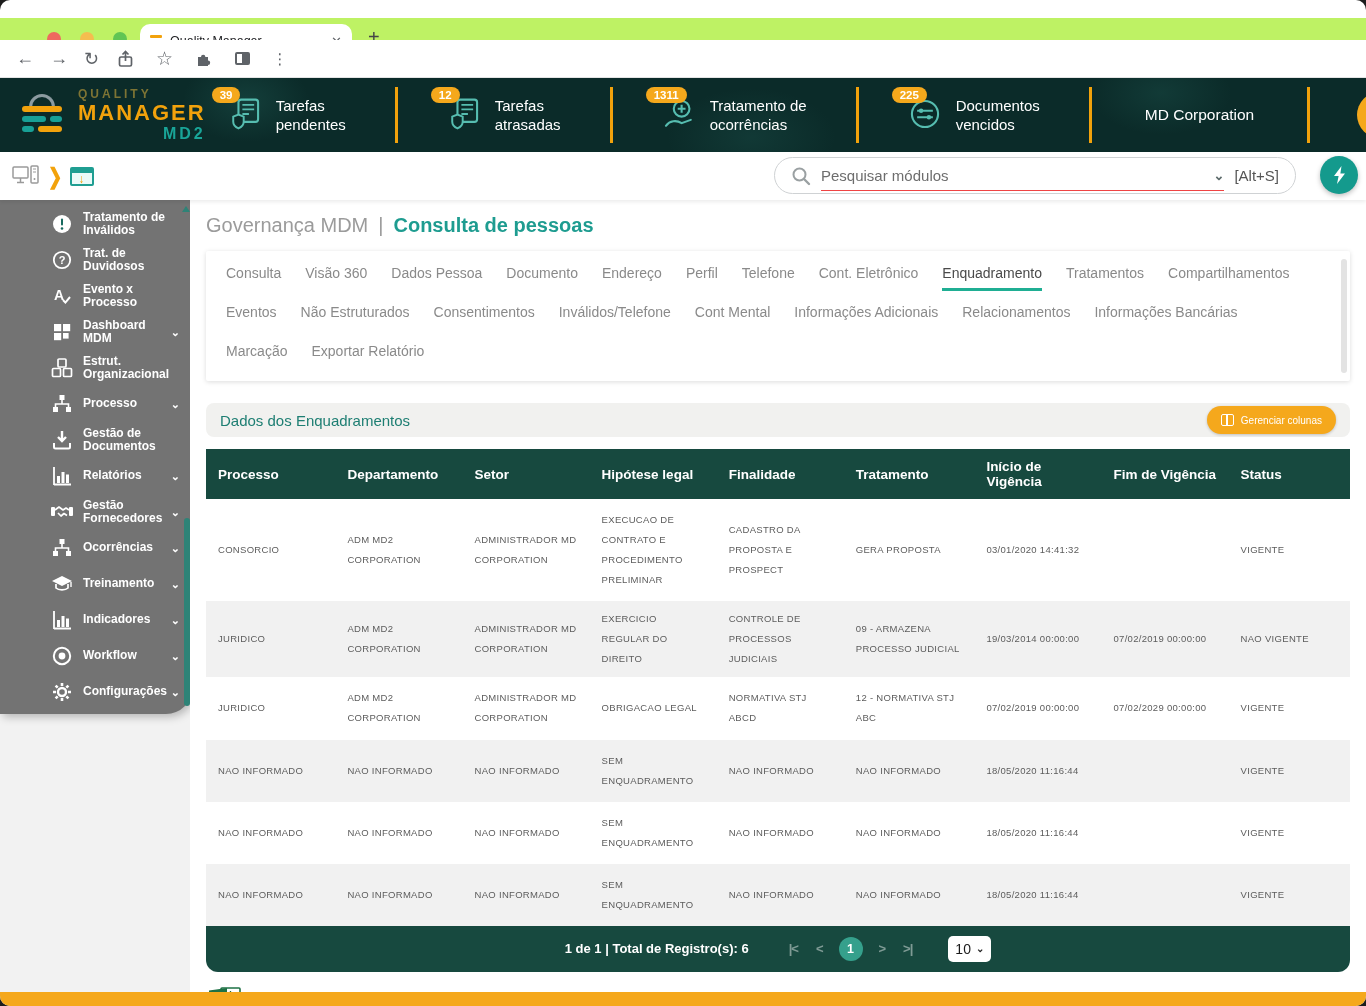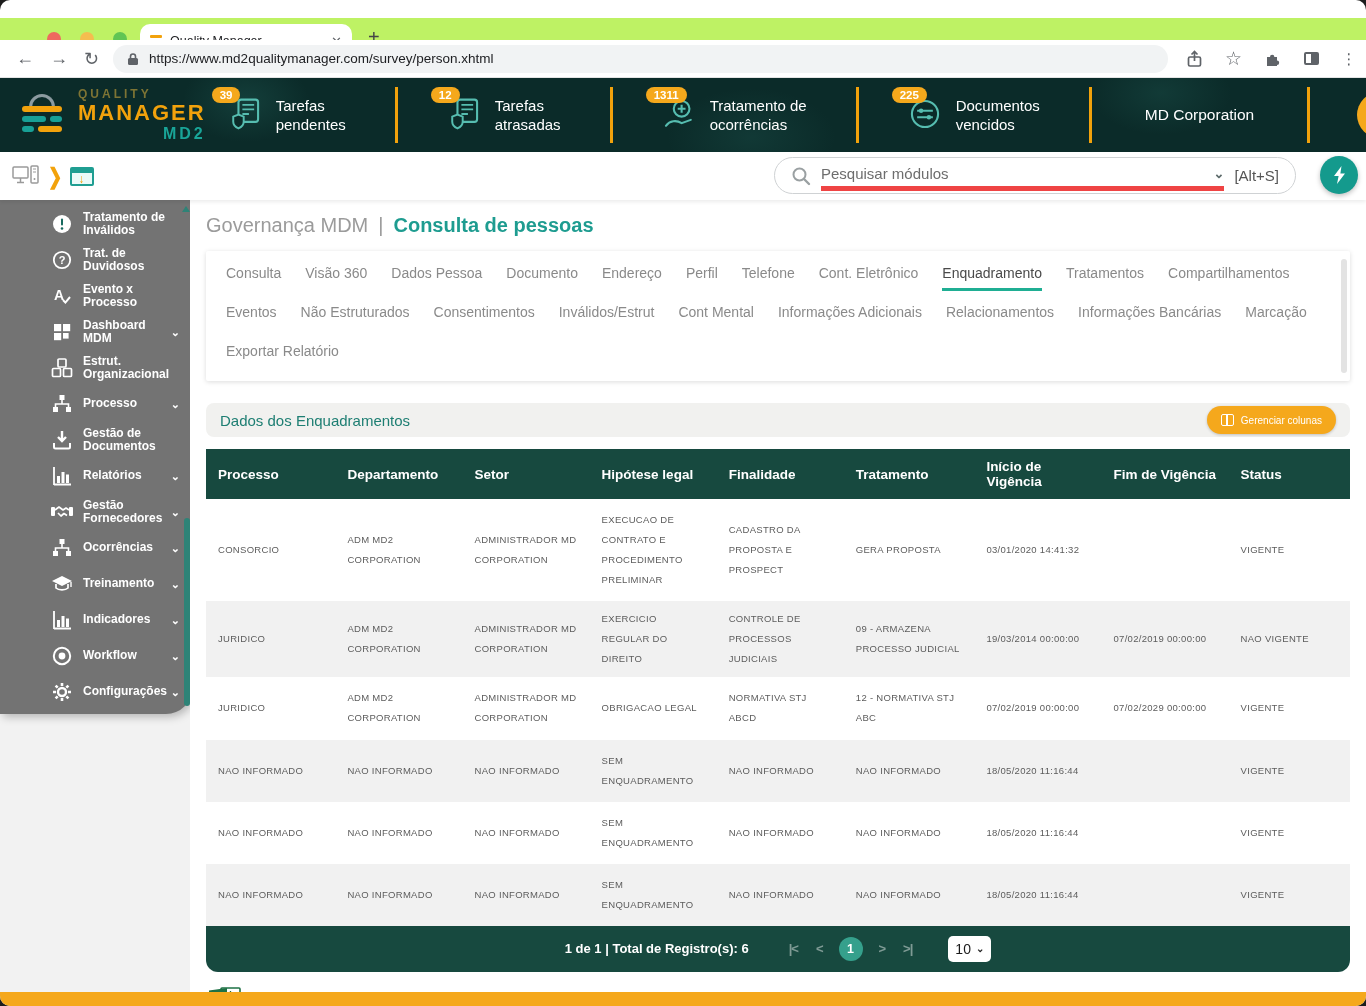--- a/index.html
+++ b/index.html
@@ -60,21 +60,21 @@
   .username { color:#fff; font-size:16px; }
 
   
   .toolbar { position:absolute; left:0; top:152px; width:100%; height:48px; background:#fff; box-shadow:0 2px 4px rgba(0,0,0,.08); display:flex; align-items:center; z-index:5; }
   .tb-left { display:flex; align-items:center; gap:8px; margin-left:12px; }
   .tb-chev { color:#f2a20c; font-weight:900; font-size:17px; transform:scaleY(1.3); }
   .win-ic { position:relative; width:24px; height:19px; border:2px solid #1f9e92; border-radius:2px; background:#eafaf8; }
   .win-ic::before { content:""; position:absolute; left:0; right:0; top:0; height:4px; background:#1f9e92; }
   .win-arrow { position:absolute; left:6px; top:3px; color:#f2a20c; font-size:12px; font-weight:900; }
   .search-pill { position:absolute; left:774px; top:5px; width:522px; height:37px; border:1px solid #cfd2d4; border-radius:19px; display:flex; align-items:center; padding:0 16px; gap:10px; background:#fff; }
-  .search-under { flex:1; display:flex; align-items:center; border-bottom:5px solid #ef4444; height:30px; }
+  .search-under { flex:1; display:flex; align-items:center; border-bottom:1px solid #ef4444; height:30px; }
   .search-under input { border:none; outline:none; flex:1; font-size:15px; color:#444; font-family:"Liberation Sans",sans-serif; background:transparent; }
   .search-under input::placeholder { color:#6d6d6d; }
   .caret { color:#5c6a6a; font-size:13px; font-weight:700; }
   .shortcut { color:#555; font-size:15px; white-space:nowrap; }
   .bolt-btn { position:absolute; right:8px; top:4px; width:38px; height:38px; border-radius:50%; background:#149a8d; display:flex; align-items:center; justify-content:center; box-shadow:0 2px 5px rgba(0,0,0,.25); }
 
   
   .leftcol { position:absolute; left:0; top:200px; bottom:14px; width:190px; background:#f2f2f2; }
   .sidebar { position:absolute; left:0; top:200px; width:192px; height:514px; background:#737373; border-radius:0 0 26px 0; box-shadow:3px 3px 8px rgba(0,0,0,.25); padding-top:6px;padding-left:35px; }
   .sb-item { display:flex; align-items:center; height:36px; padding:0 10px 0 10px; color:#fff; }
@@ -142,27 +142,20 @@
       <span class="tab-title">Quality Manager</span>
       <span class="tab-close">✕</span>
     </div>
     <span class="newtab">+</span>
   </div>
 
   <div class="urlbar">
     <span class="navbtn">←</span>
     <span class="navbtn">→</span>
     <span class="navbtn">↻</span>
-    <div class="urlpill">
-      <svg width="12" height="14" viewBox="0 0 12 14">
-          <rect x="1" y="6" width="10" height="7" rx="1.5" fill="#5f6368"></rect>
-          <path d="M3.5 6V4.5a2.5 2.5 0 0 1 5 0V6" fill="none" stroke="#5f6368" stroke-width="1.6"></path>
-        </svg>
-      <span class="urltext">https://www.md2qualitymanager.com/survey/person.xhtml</span>
-    </div>
     <div class="chrome-actions">
       <svg width="17" height="18" viewBox="0 0 17 18">
           <rect x="2.5" y="7" width="12" height="9" rx="1.5" fill="none" stroke="#5f6368" stroke-width="1.7"></rect>
           <path d="M8.5 11V1.8M5.5 4.5L8.5 1.5l3 3" fill="none" stroke="#5f6368" stroke-width="1.7"></path>
         </svg>
       <span style="font-size:19px;">☆</span>
       <svg width="18" height="18" viewBox="0 0 18 18">
           <path d="M3 7h3a2.2 2.2 0 1 1 4.4 0H13v3.6a2.2 2.2 0 1 1 0 4.4V16H3z" fill="#5f6368"></path>
         </svg>
       <span class="panel-ic"></span>
@@ -481,21 +474,21 @@
         <span class="tabitem">Endereço</span>
         <span class="tabitem">Perfil</span>
         <span class="tabitem">Telefone</span>
         <span class="tabitem">Cont. Eletrônico</span>
         <span class="tabitem active">Enquadramento</span>
         <span class="tabitem">Tratamentos</span>
         <span class="tabitem">Compartilhamentos</span>
         <span class="tabitem">Eventos</span>
         <span class="tabitem">Não Estruturados</span>
         <span class="tabitem">Consentimentos</span>
-        <span class="tabitem">Inválidos/Estrut</span>
+        <span class="tabitem">Inválidos/Telefone</span>
         <span class="tabitem">Cont Mental</span>
         <span class="tabitem">Informações Adicionais</span>
         <span class="tabitem">Relacionamentos</span>
         <span class="tabitem">Informações Bancárias</span>
         <span class="tabitem">Marcação</span>
         <span class="tabitem">Exportar Relatório</span>
       </div>
       <span class="card-scroll"></span>
     </div>
 

